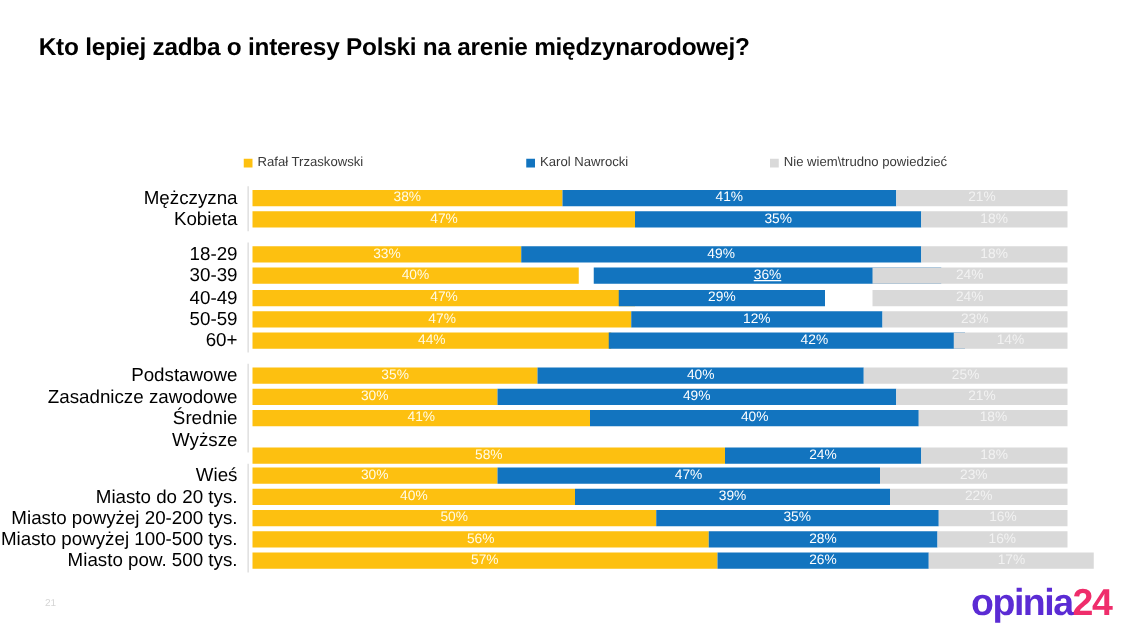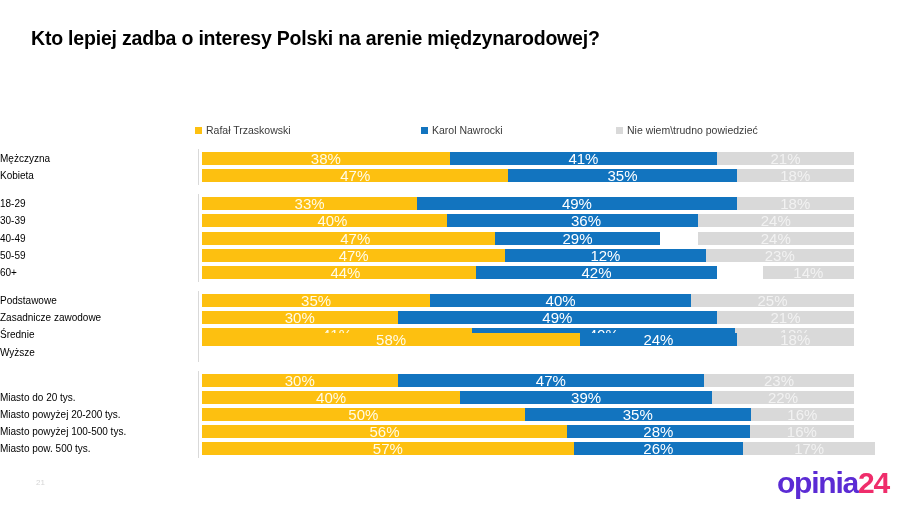--- a/index.html
+++ b/index.html
@@ -68,40 +68,40 @@
     left: 0;
     width: 915px;
     height: 13px;
     display: flex;
     align-items: center;
   }
   .row-label {
     position: absolute;
     left: 0;
     width: 190px;
-    text-align: left;
-    font-size: 10px;
+    text-align: right;
+    font-size: 15px;
     color: #000000;
     white-space: nowrap;
     line-height: 13px;
   }
   .bars {
     position: absolute;
     left: 202px;
     width: 652px;
     height: 13px;
   }
   .seg {
     position: absolute;
     top: 0;
     height: 13px;
     display: flex;
     align-items: center;
     justify-content: center;
-    font-size: 15px;
+    font-size: 11px;
     line-height: 1;
     overflow: hidden;
   }
   .seg-a { background: #fdc010; color: #fffbe8; }
   .seg-b { background: #1274bf; color: #ffffff; }
   .seg-c { background: #d9d9d9; color: #f2f2f2; }
   #page-number {
     position: absolute;
     left: 36px;
     top: 478px;
@@ -166,21 +166,21 @@
         <div class="bars">
           <div class="seg seg-a" style="left: 0px; width: 215.16px;">33%</div>
           <div class="seg seg-b" style="left: 215.16px; width: 319.48px;">49%</div>
           <div class="seg seg-c" style="left: 534.64px; width: 117.36px;">18%</div>
         </div>
       </div>
       <div class="row-label" style="top: 66.4px;">30-39</div>
       <div class="row" style="top: 66.4px;">
         <div class="bars">
           <div class="seg seg-a" style="left: 0px; width: 260.8px;">40%</div>
-          <div class="seg seg-b" style="left: 245px; width: 278px; text-decoration: underline;">36%</div>
+          <div class="seg seg-b" style="left: 273px; width: 278px; text-decoration: underline;">36%</div>
           <div class="seg seg-c" style="left: 495.52px; width: 156.48px;">24%</div>
         </div>
       </div>
       <div class="row-label" style="top: 83.6px;">40-49</div>
       <div class="row" style="top: 83.6px;">
         <div class="bars">
           <div class="seg seg-a" style="left: 0px; width: 306.44px;">47%</div>
           <div class="seg seg-b" style="left: 293px; width: 165px;">29%</div>
           <div class="seg seg-c" style="left: 495.52px; width: 156.48px;">24%</div>
         </div>
@@ -190,21 +190,21 @@
         <div class="bars">
           <div class="seg seg-a" style="left: 0px; width: 303.406px;">47%</div>
           <div class="seg seg-b" style="left: 303.406px; width: 200.119px;">12%</div>
           <div class="seg seg-c" style="left: 503.525px; width: 148.475px;">23%</div>
         </div>
       </div>
       <div class="row-label" style="top: 118px;">60+</div>
       <div class="row" style="top: 118px;">
         <div class="bars">
           <div class="seg seg-a" style="left: 0px; width: 286.88px;">44%</div>
-          <div class="seg seg-b" style="left: 274px; width: 241px;">42%</div>
+          <div class="seg seg-b" style="left: 285px; width: 241px; padding-left: 44px;">42%</div>
           <div class="seg seg-c" style="left: 560.72px; width: 91.28px;">14%</div>
         </div>
       </div>
       <div class="axis-line" style="top: 46.2px; height: 87.8px;"></div>
       <div class="row-label" style="top: 146px;">Podstawowe</div>
       <div class="row" style="top: 146px;">
         <div class="bars">
           <div class="seg seg-a" style="left: 0px; width: 228.2px;">35%</div>
           <div class="seg seg-b" style="left: 228.2px; width: 260.8px;">40%</div>
           <div class="seg seg-c" style="left: 489px; width: 163px;">25%</div>
@@ -220,28 +220,29 @@
       </div>
       <div class="row-label" style="top: 180.4px;">Średnie</div>
       <div class="row" style="top: 180.4px;">
         <div class="bars">
           <div class="seg seg-a" style="left: 0px; width: 270.02px;">41%</div>
           <div class="seg seg-b" style="left: 270.02px; width: 263.434px;">40%</div>
           <div class="seg seg-c" style="left: 533.455px; width: 118.545px;">18%</div>
         </div>
       </div>
       <div class="row-label" style="top: 197.6px;">Wyższe</div>
-      <div class="row" style="top: 185px;">
+      <div class="row" style="top: 210px;">
         <div class="bars">
           <div class="seg seg-a" style="left: 0px; width: 378.16px;">58%</div>
           <div class="seg seg-b" style="left: 378.16px; width: 156.48px;">24%</div>
           <div class="seg seg-c" style="left: 534.64px; width: 117.36px;">18%</div>
         </div>
       </div>
       <div class="axis-line" style="top: 143px; height: 70.6px;"></div>
+      <div class="row-label" style="top: 225.6px;">Wieś</div>
       <div class="row" style="top: 225.6px;">
         <div class="bars">
           <div class="seg seg-a" style="left: 0px; width: 195.6px;">30%</div>
           <div class="seg seg-b" style="left: 195.6px; width: 306.44px;">47%</div>
           <div class="seg seg-c" style="left: 502.04px; width: 149.96px;">23%</div>
         </div>
       </div>
       <div class="row-label" style="top: 242.8px;">Miasto do 20 tys.</div>
       <div class="row" style="top: 242.8px;">
         <div class="bars">

